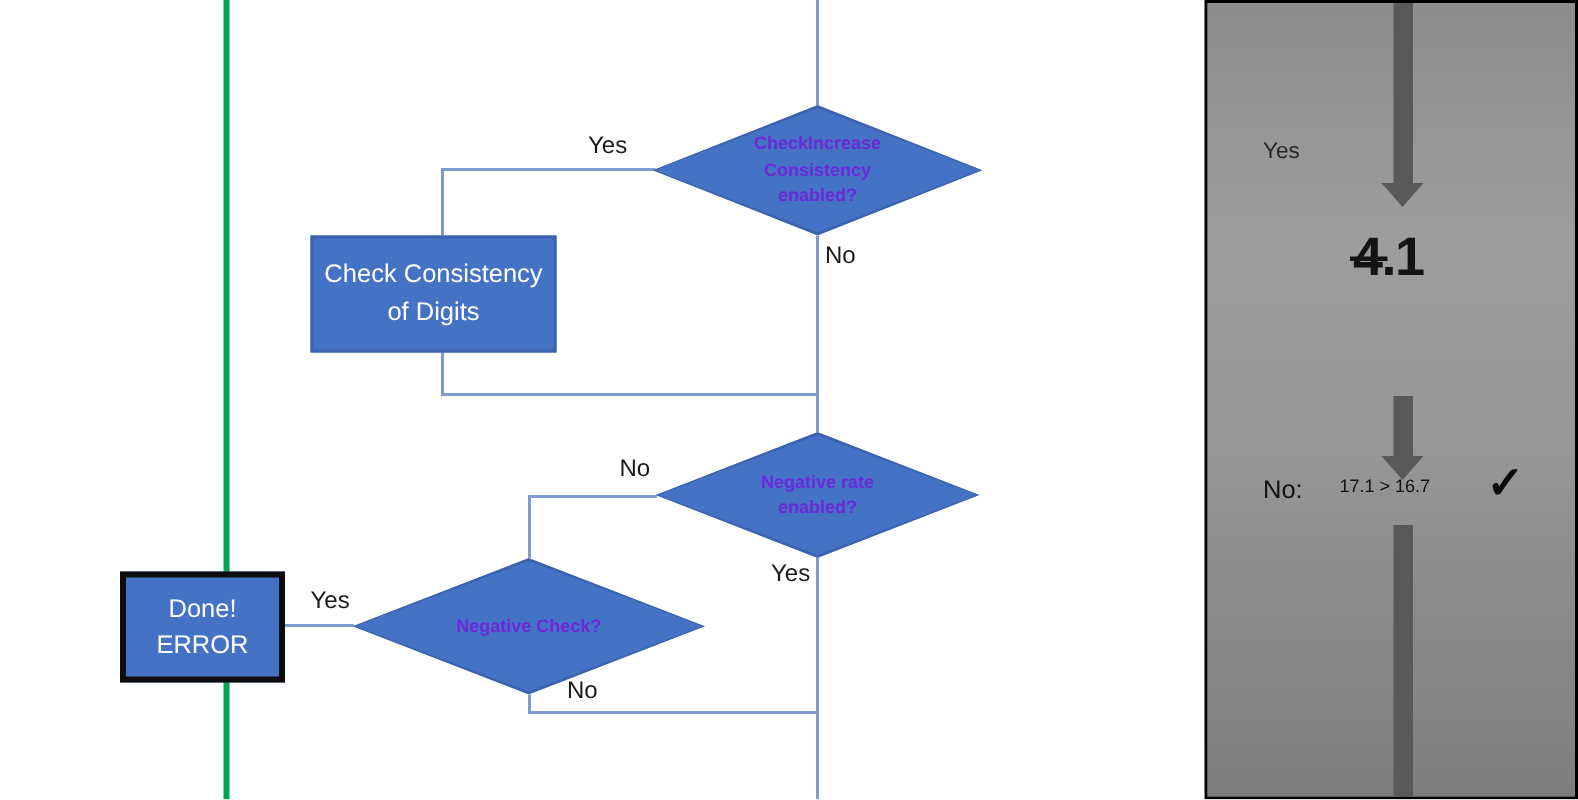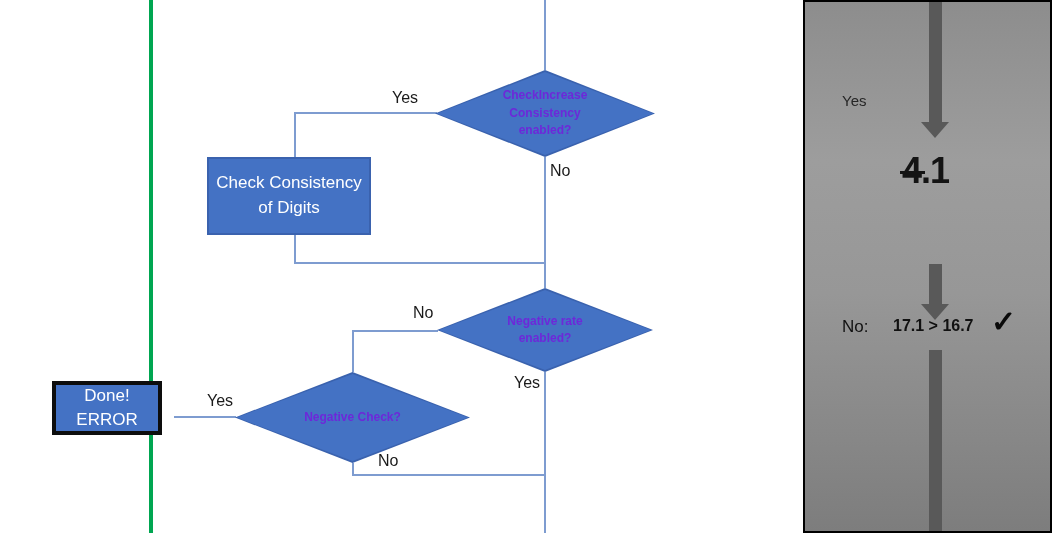--- a/index.html
+++ b/index.html
@@ -42,21 +42,21 @@
   .panel .head{ position:absolute; left:116px; width:0; height:0;
     border-left:14px solid transparent; border-right:14px solid transparent; border-top:16px solid #595959; }
   .panel .small-label{ position:absolute; color:#262626; font-size:15px; }
   .panel .annot{ position:absolute; left:2px; top:164px; width:92px; text-align:center;
     color:#111; font-size:15px; line-height:23px; }
   .panel .bignums{ position:absolute; left:97px; top:151px; color:#141414;
     font-size:36px; font-weight:600; line-height:35px; letter-spacing:-1px; }
   .panel .struck{ position:relative; display:inline-block; }
   .panel .struck::after{ content:""; position:absolute; left:-2px; right:-4px; top:52%; height:3px; background:#141414; }
   .panel .result-label{ position:absolute; left:37px; top:315px; color:#111; font-size:17px; }
-  .panel .result-expr{ position:absolute; left:88px; top:315px; color:#111; font-size:16px;font-weight:bold; }
+  .panel .result-expr{ position:absolute; left:88px; top:315px; color:#111; font-size:12px; }
   .panel .check{ position:absolute; left:186px; top:302px; color:#0a0a0a; font-size:30px; font-weight:bold; }
 </style>
 </head>
 <body>
 
 <div id="canvas">
 
   <div class="green-line"></div>
 
   <div class="conn v" style="left:544px; top:0;    height:70px;"></div>
@@ -89,21 +89,21 @@
 
   <div class="diamond" style="left:235px; top:372px; width:235px; height:91px;">
     <div class="outer"></div>
     <div class="inner"></div>
     <div class="dlabel">Negative Check?</div>
   </div>
 
   <div class="process" style="left:207px; top:157px; width:164px; height:78px;">Check Consistency
 of Digits</div>
 
-  <div class="terminal" style="left:52px; top:381px; width:110px; height:54px;">Done!
+  <div class="terminal" style="left:80px; top:381px; width:110px; height:74px;">Done!
 ERROR</div>
 
   <div class="edge-label" style="left:392px; top:89px;">Yes</div>
   <div class="edge-label" style="left:550px; top:162px;">No</div>
   <div class="edge-label" style="left:413px; top:304px;">No</div>
   <div class="edge-label" style="left:514px; top:374px;">Yes</div>
   <div class="edge-label" style="left:207px; top:392px;">Yes</div>
   <div class="edge-label" style="left:378px; top:452px;">No</div>
 
   <div class="panel">

